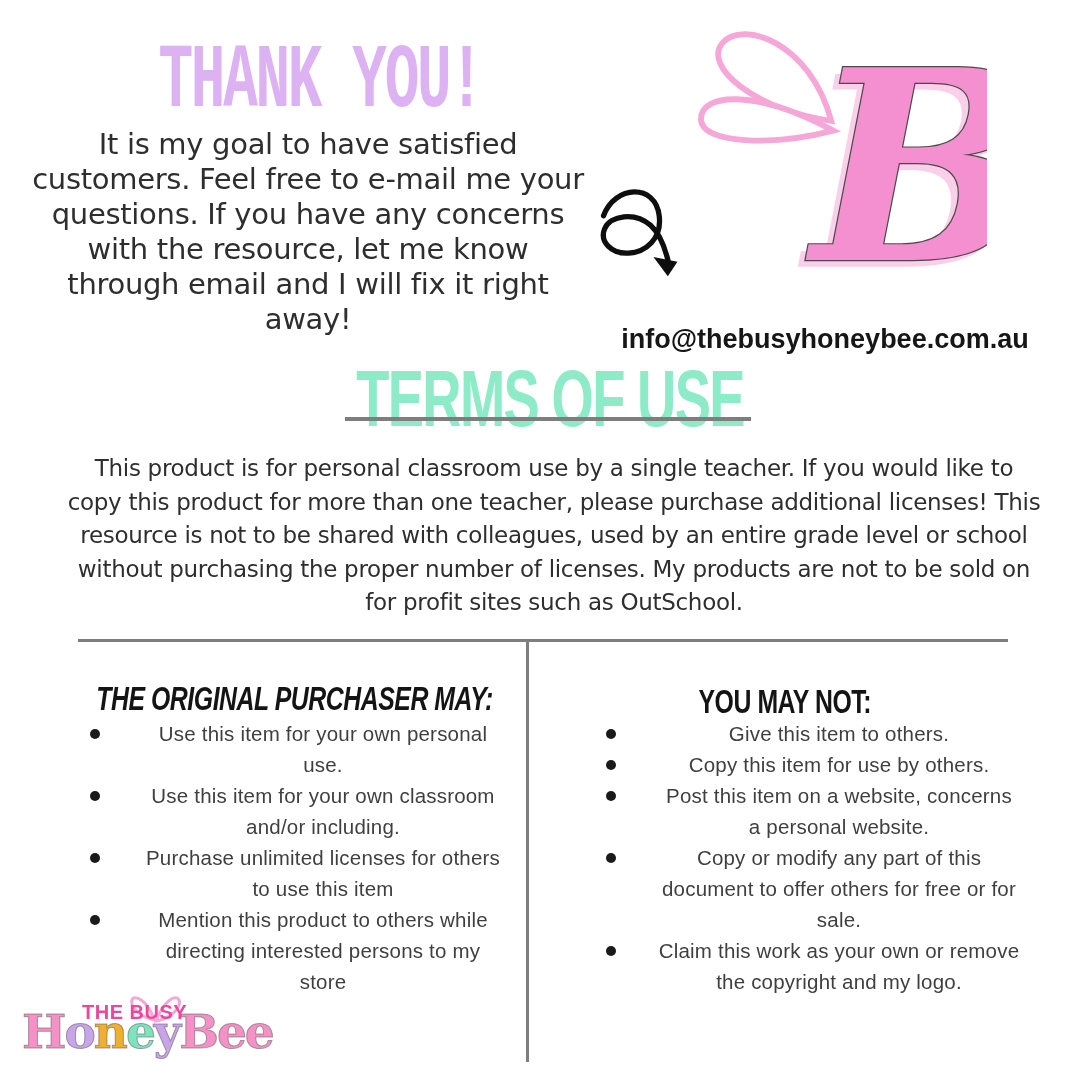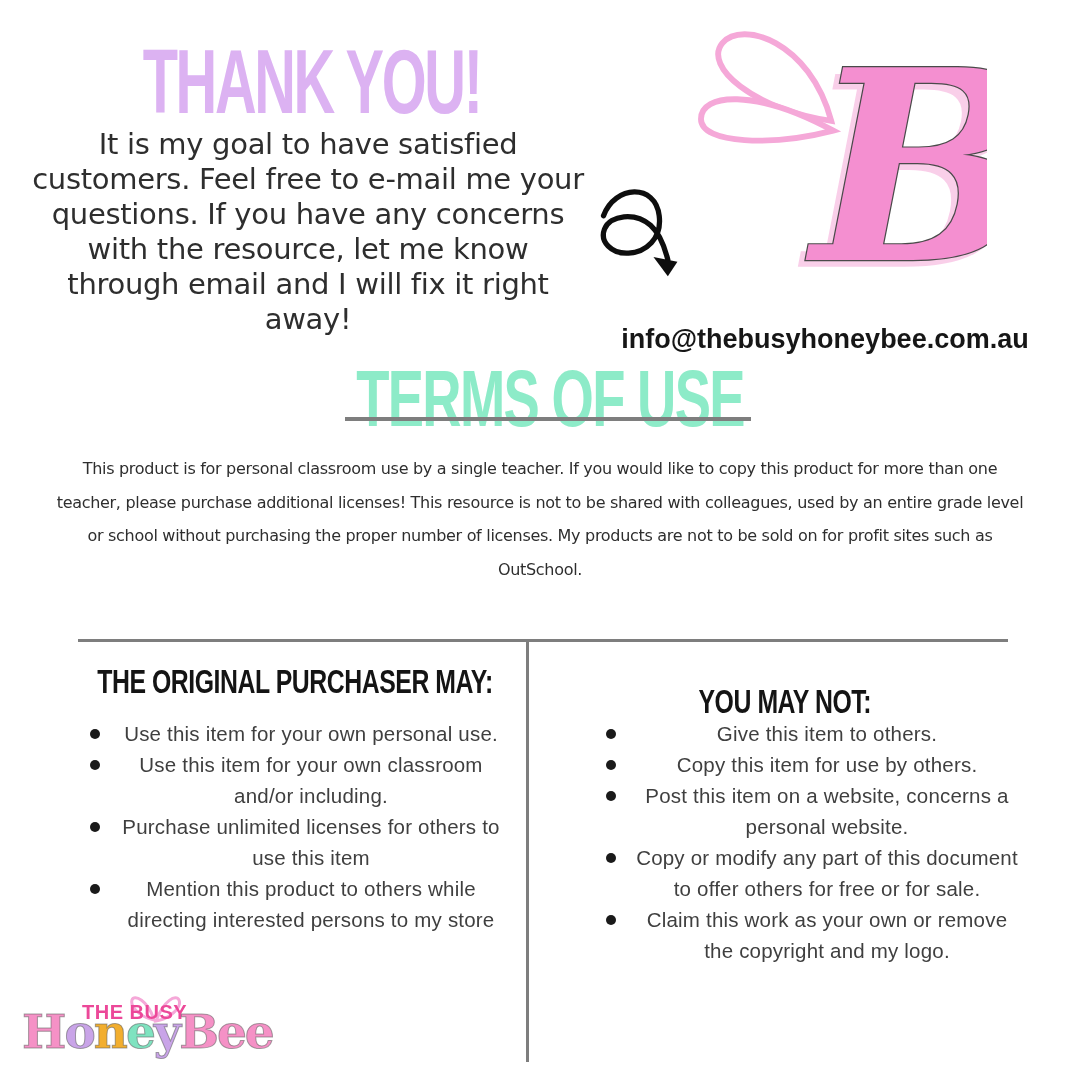--- a/index.html
+++ b/index.html
@@ -6,31 +6,31 @@
   #page {
     position:relative; width:1080px; height:1080px; background:#ffffff;
     font-family:"DejaVu Sans", sans-serif; overflow:hidden;
   }
   .abs { position:absolute; }
 
   
   .display { font-family:"Liberation Sans", sans-serif; font-weight:bold; text-align:center; }
   .squeeze { display:inline-block; transform-origin:top center; white-space:nowrap; }
 
-  #thank-title { left:95px; top:30px; width:430px; font-size:74px; letter-spacing:-3px; color:var(--lavender); }
+  #thank-title { left:105px; top:30px; width:430px; font-size:74px; letter-spacing:-3px; color:var(--lavender);font-family:Liberation Mono, monospace; }
   #thank-title .squeeze { transform:scale(0.78,1.22); }
 
   #terms-title { left:280px; top:352px; width:540px; font-size:64px; letter-spacing:-2px; color:var(--mint); }
   #terms-title .squeeze { transform:scale(0.85,1.25); }
   #terms-underline { left:345px; top:417px; width:406px; height:4px; background:var(--line); }
 
   
   .hand { color:var(--ink); text-align:center; letter-spacing:-0.3px; }
   #intro-text { left:30px; top:127px; width:556px; font-size:29px; line-height:35px; }
-  #terms-body { left:52px; top:452px; width:976px; font-size:16px; line-height:33.5px; }
+  #terms-body { left:66px; top:452px; width:976px; font-size:23px; line-height:33.5px; }
 
   
   #email { left:595px; top:312px; width:460px; text-align:center;
            font-family:"Liberation Sans", sans-serif; font-weight:bold; font-size:27px; color:#161616;margin-top:12px; }
 
   
   #arrow-doodle { left:592px; top:183px; }
   #arrow-doodle path { stroke:#0e0e0e; fill:none; stroke-width:5.5; stroke-linecap:round; }
   #arrow-doodle .head { fill:#0e0e0e; stroke:none; }
 
@@ -42,27 +42,27 @@
               fill:var(--pink); stroke:#4a4a4a; stroke-width:2.5; paint-order:stroke; }
 
   
   #hrule { left:78px; top:639px; width:930px; height:2.5px; background:var(--line); }
   #vline { left:526px; top:641px; width:2.5px; height:421px; background:var(--line); }
 
   
   .col-header { font-family:"Liberation Sans", sans-serif; font-weight:bold; font-size:27px;
                 color:#141414; text-align:center; letter-spacing:-0.5px; }
   .col-header .squeeze { transform:scale(0.92,1.22); }
-  #left-header  { left:70px;  top:664px; width:450px; }
+  #left-header  { left:70px;  top:681px; width:450px;font-style:italic; }
   #right-header { left:560px; top:684px; width:450px; }
 
   ul.tlist { list-style:none; margin:0; padding:0; }
   #left-list  { left:80px;  top:718px; width:424px; }
   #right-list { left:596px; top:718px; width:424px; }
-  ul.tlist li { display:flex; align-items:flex-start; margin:0; }
+  ul.tlist li { display:flex; align-items:flex-start; margin:0;gap:24px; }
   .dot { width:10px; height:10px; border-radius:50%; background:#1a1a1a; margin:11px 18px 0 10px; flex:none; }
   .li-text { flex:1; text-align:center; font-size:20.5px; line-height:31px; color:var(--body);
              font-family:"Liberation Sans", sans-serif; letter-spacing:0.2px; }
 
   
   #footer-logo { left:18px; top:988px; width:250px; height:90px; }
   #footer-top { position:absolute; left:64px; top:13px; font-family:"Liberation Sans", sans-serif;
                 font-weight:bold; font-size:20px; letter-spacing:0.5px; color:#ec4899; }
   #footer-script { position:absolute; left:4px; top:16px; font-family:"DejaVu Serif", serif;
                    font-weight:bold; font-size:47px; letter-spacing:-2px;

